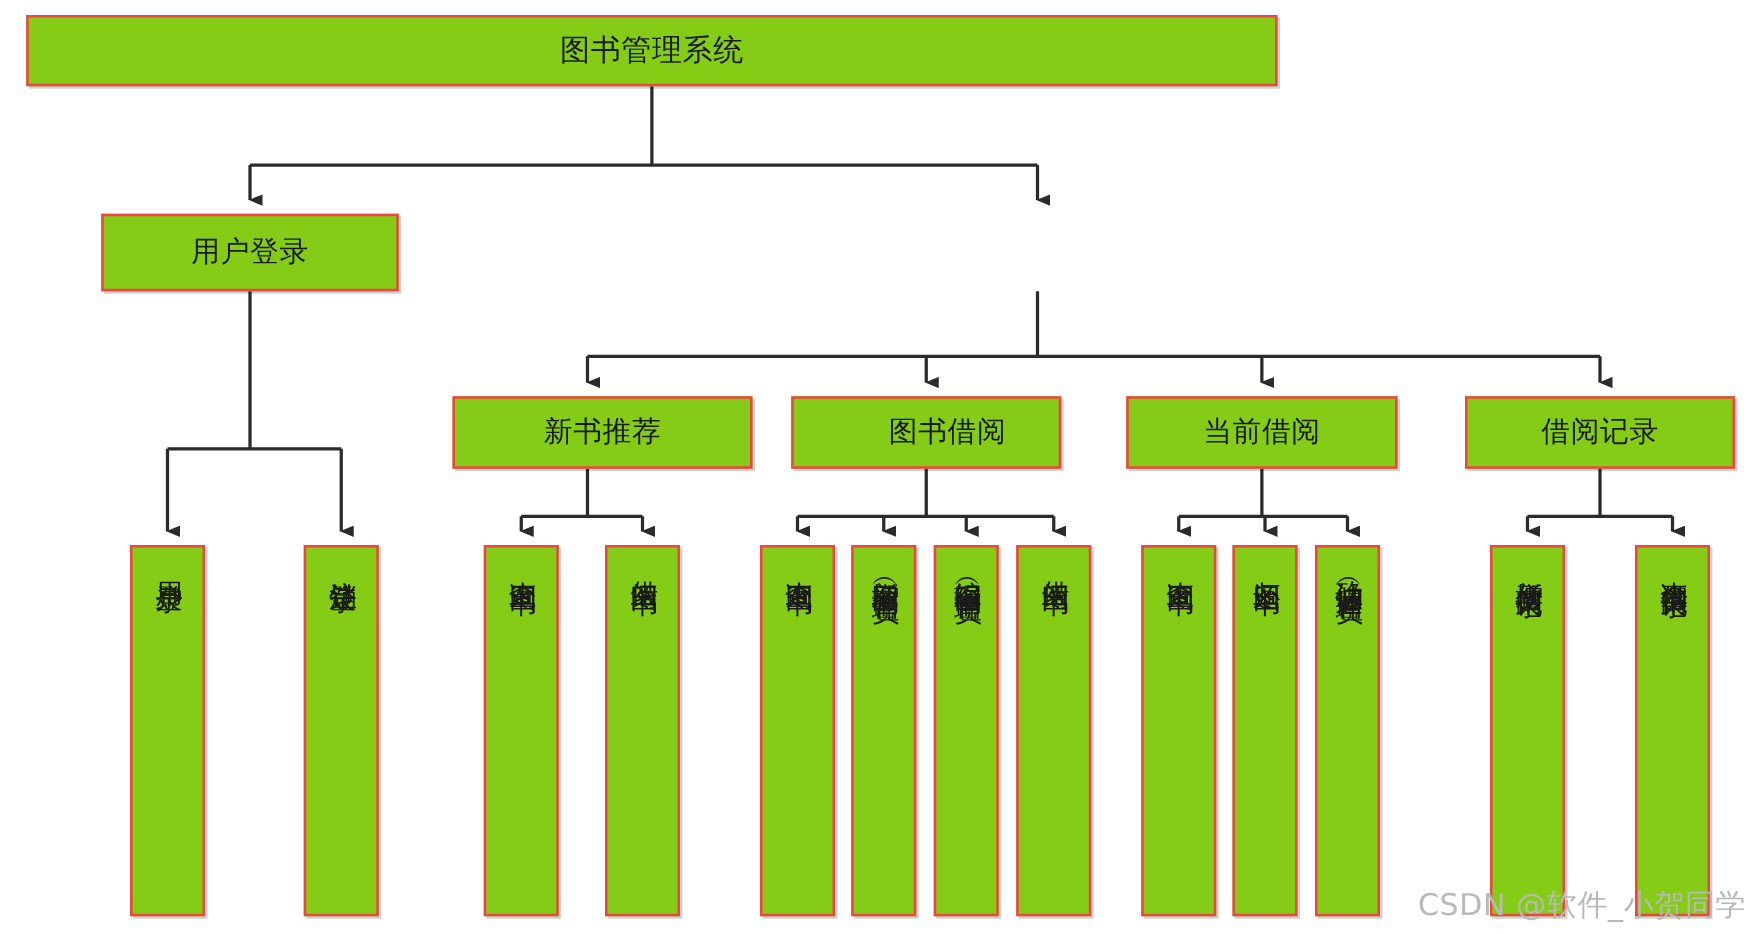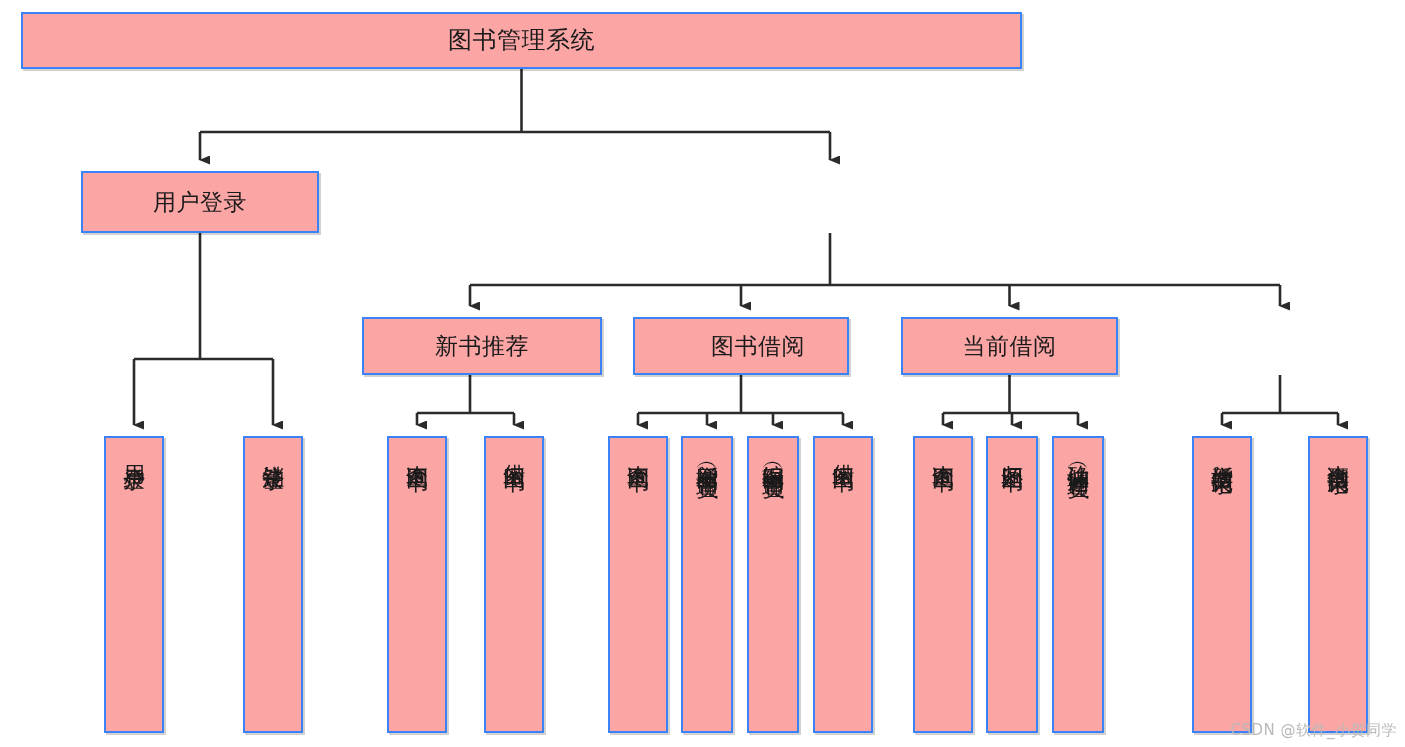--- a/index.html
+++ b/index.html
@@ -22,22 +22,22 @@
     position: absolute;
     left: 0;
     top: 0;
     width: 1405px;
     height: 747px;
     pointer-events: none;
   }
   .node {
     position: absolute;
     box-sizing: border-box;
-    background: #fca5a5;
-    border: 2px solid #3b82f6;
+    background: #84cc16;
+    border: 2px solid #ef4444;
     box-shadow: 2px 2px 0 rgba(0,0,0,0.18);
     display: flex;
     align-items: center;
     justify-content: center;
     color: #1a1a1a;
     z-index: 2;
   }
   .node .label {
     display: block;
     text-align: center;
@@ -64,21 +64,21 @@
     font-size: 22px;
     line-height: 1.12;
     letter-spacing: 2px;
     white-space: normal;
     max-height: 100%;
   }
   .watermark {
     position: absolute;
     right: 8px;
     bottom: 7px;
-    font-size: 15px;
+    font-size: 24px;
     color: #b9b9b9;
     letter-spacing: 0.5px;
     z-index: 5;
     white-space: nowrap;
     font-family: "DejaVu Sans", "Liberation Sans", sans-serif;
   }
 </style>
 </head>
 <body>
 
@@ -141,20 +141,23 @@
   </div>
 
   <div class="node h" style="left: 633px; top: 317px; width: 216px; height: 58px; padding-left: 34px;">
     <span class="label">图书借阅</span>
   </div>
 
   <div class="node h" style="left: 901px; top: 317px; width: 217px; height: 58px;">
     <span class="label">当前借阅</span>
   </div>
 
+  <div class="node h" style="left: 1172px; top: 317px; width: 216px; height: 58px;">
+    <span class="label">借阅记录</span>
+  </div>
 
   <div class="node v" style="left: 104px; top: 436px; width: 60px; height: 297px;">
     <span class="label">用户登录</span>
   </div>
 
   <div class="node v" style="left: 243px; top: 436px; width: 60px; height: 297px;">
     <span class="label">注销登录</span>
   </div>
 
   <div class="node v" style="left: 387px; top: 436px; width: 60px; height: 297px;">

